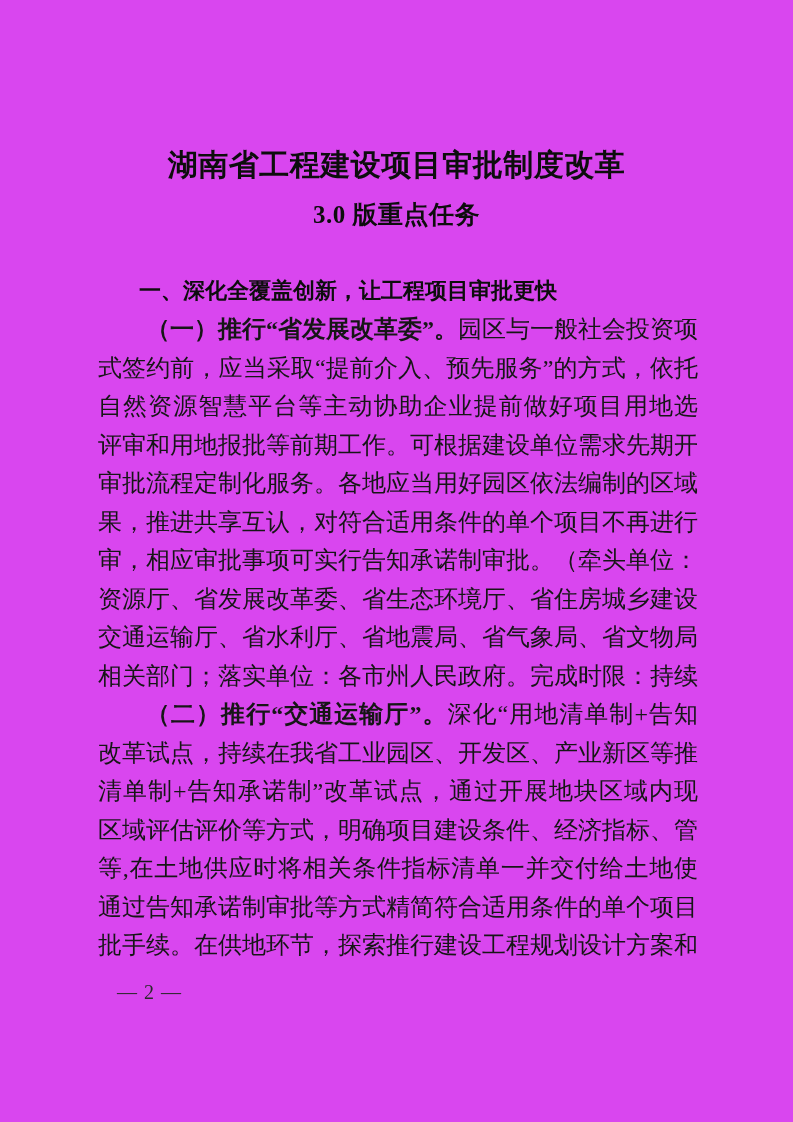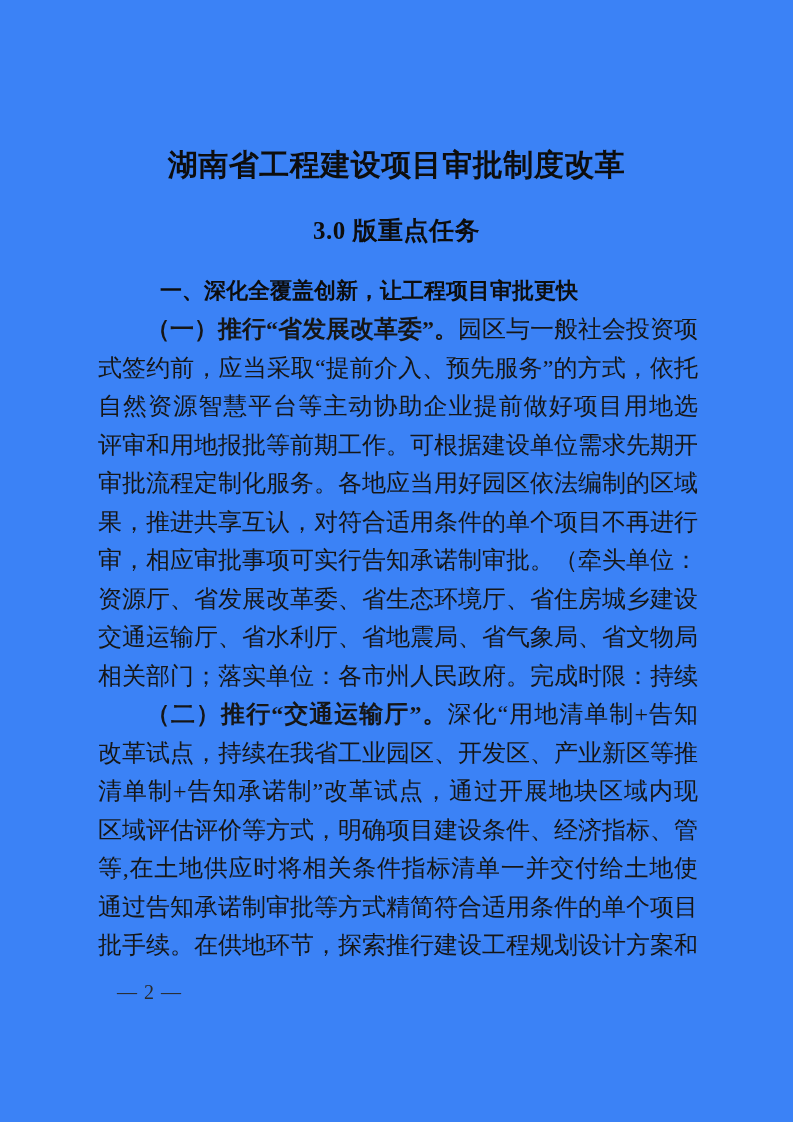--- a/index.html
+++ b/index.html
@@ -5,21 +5,21 @@
   html, body {
     margin: 0;
     padding: 0;
     background: #e8e8e8;
   }
   .page {
     position: relative;
     width: 793px;
     height: 1122px;
     margin: 0 auto;
-    background: #3b82f6;
+    background: #d946ef;
     color: #161616;
     overflow: hidden;
     font-family: "Liberation Serif", "DejaVu Serif", serif;
   }
   .doc-title {
     position: absolute;
     left: 0;
     right: 0;
     text-align: center;
     font-weight: bold;
@@ -29,26 +29,25 @@
     top: 144px;
     font-size: 30px;
     line-height: 42px;
     letter-spacing: 0.5px;
   }
   .doc-title.line2 {
     top: 197px;
     font-size: 25px;
     line-height: 36px;
     letter-spacing: 0.5px;
-    margin-top: 16px;
   }
   .section-heading {
     position: absolute;
     top: 274px;
-    left: 116px;
+    left: 95px;
     width: 600px;
     font-family: "Liberation Sans", "DejaVu Sans", sans-serif;
     font-weight: bold;
     font-size: 22px;
     line-height: 34px;
     text-indent: 2em;
     color: #0d0d0d;
   }
   .doc-body {
     position: absolute;

